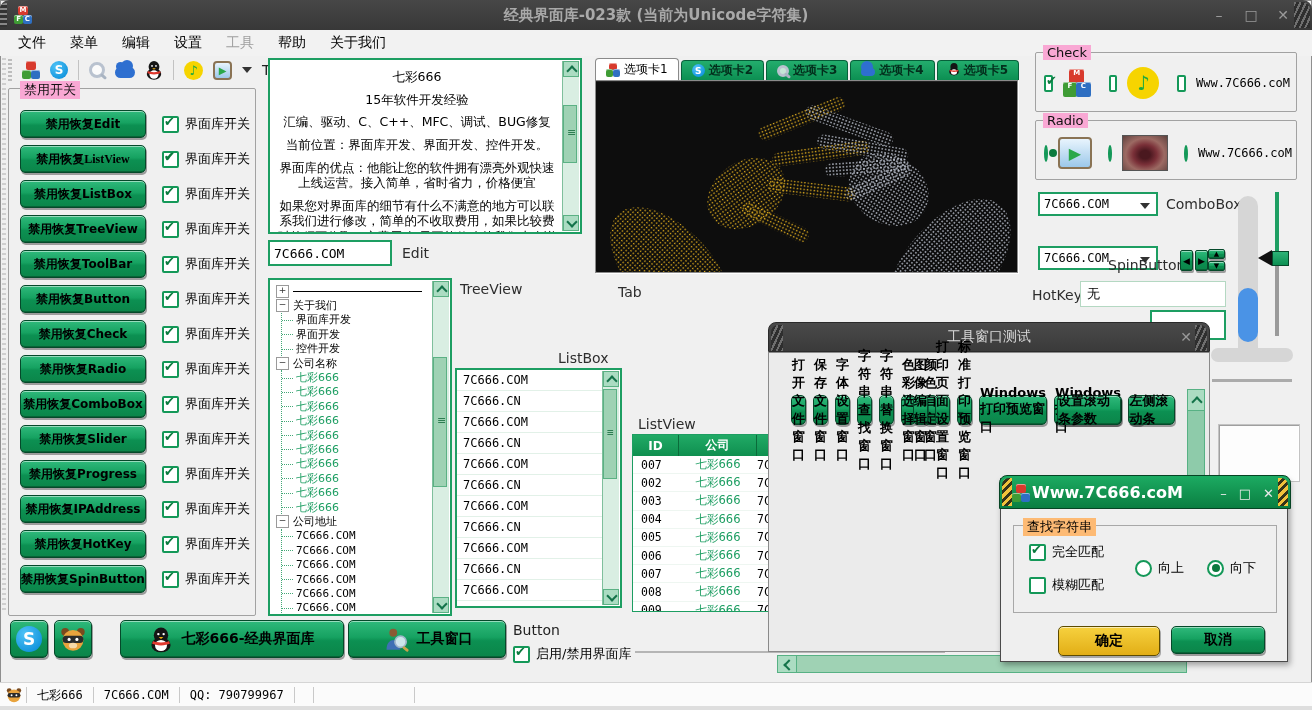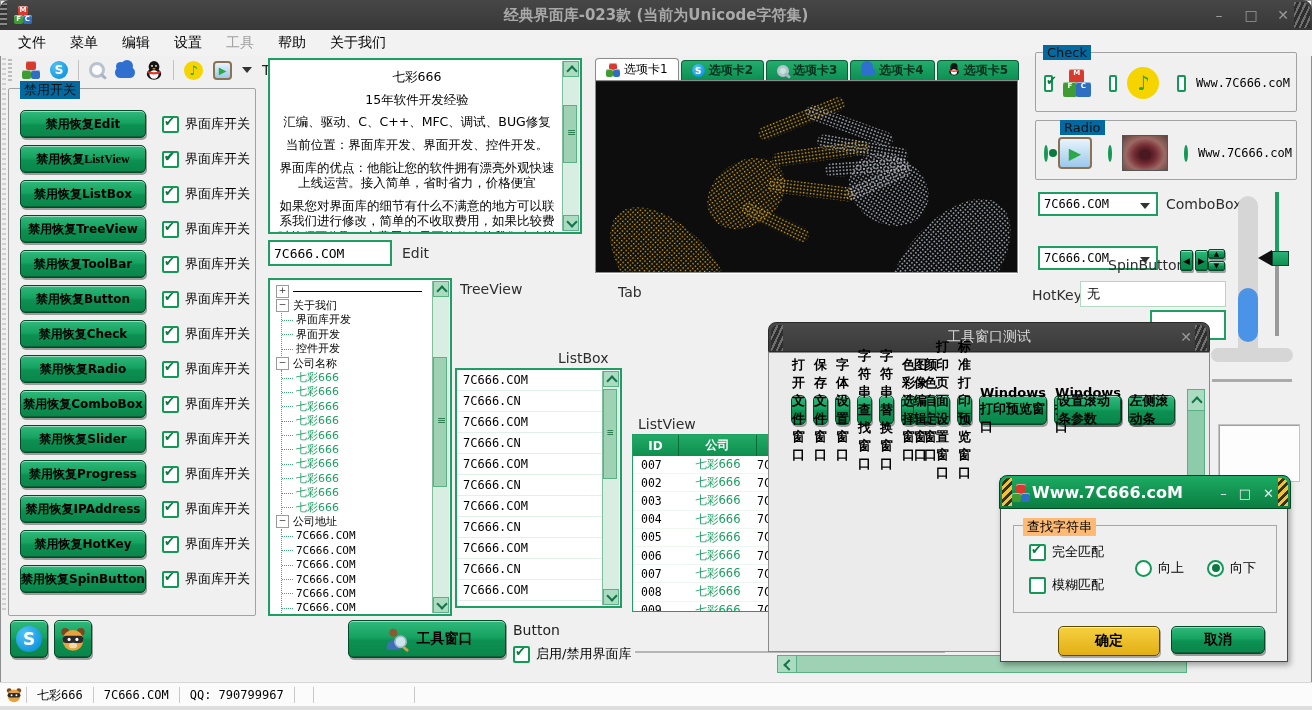--- a/index.html
+++ b/index.html
@@ -33,21 +33,21 @@
   .gbtn{background:linear-gradient(#2fb97b 0%,#16a261 45%,#0c9052 55%,#0b8549 100%);
         border:1px solid #05492a;border-radius:5px;color:#000;font-weight:bold;
         box-shadow:inset 0 1px 0 rgba(255,255,255,.5),inset 0 -1px 0 rgba(0,0,0,.25),1px 2px 0 rgba(0,0,0,.35);
         display:flex;align-items:center;justify-content:center;font-size:13px;cursor:default;box-sizing:border-box;}
   .gcheck{width:17px;height:17px;background:#fff;border:2px solid #149858;border-radius:2px;box-sizing:border-box;position:relative;display:inline-block;}
   .gcheck.checked::after{content:"✔";position:absolute;left:0px;top:-4px;font-size:13px;font-weight:bold;color:#0b7a3e;}
   .gradio{width:17px;height:17px;background:#fff;border:2px solid #149858;border-radius:50%;box-sizing:border-box;position:relative;display:inline-block;}
   .gradio.selected::after{content:"";position:absolute;left:2.5px;top:2.5px;width:8px;height:8px;border-radius:50%;background:#0b7a3e;}
   .panel{background:#fff;border:2px solid #1d9e62;box-sizing:border-box;}
   .groupbox{border:1px solid #a2a2a2;border-radius:2px;box-sizing:border-box;}
-  .groupbox-label{position:absolute;background:#0369a1;padding:0 4px;font-size:13px;color:#111;}
+  .groupbox-label{position:absolute;background:#f9a8d4;padding:0 4px;font-size:13px;color:#111;}
   .glabel{font-size:14px;color:#2d2d2d;}
 
   
   .gscroll{position:absolute;right:1px;top:1px;bottom:1px;width:16px;background:#d9eee2;border-left:1px solid #7fbf9c;display:flex;flex-direction:column;}
   .gs-btn{height:16px;background:#abdcc2;border:1px solid #5bb184;box-sizing:border-box;position:relative;}
   .gs-btn::after{content:"";position:absolute;left:4px;width:6px;height:6px;border-left:2px solid #14734a;border-top:2px solid #14734a;}
   .gs-btn.up::after{top:5px;transform:rotate(45deg);}
   .gs-btn.down::after{top:2px;transform:rotate(225deg);}
   .gs-track{flex:1;position:relative;}
   .gs-thumb{position:absolute;left:0;width:14px;background:#9fd2b4;border:1px solid #5bb184;box-sizing:border-box;}
@@ -576,21 +576,21 @@
   <div class="abs groupbox" id="grp-radio">
     <div class="grp-inner">
       <span class="gradio selected"></span>
       <span class="ic ic-video" style="width:34px;height:32px;font-size:16px">▶</span>
       <span class="gradio" style="margin-left:6px"></span>
       <span class="ic ic-eye"></span>
       <span class="gradio" style="margin-left:6px"></span>
       <span class="wlabel mono">Www.7C666.coM</span>
     </div>
   </div>
-  <div class="groupbox-label" style="left:1043px;top:120px;margin-left:17px;">Radio</div>
+  <div class="groupbox-label" style="left:1043px;top:113px;">Radio</div>
 
   <div class="abs combo mono" id="combo1">
       <span>7C666.COM</span>
       <span class="dd-caret"></span>
     </div>
   <div class="abs glabel" id="combo-label">ComboBox</div>
   <div class="abs combo mono" id="combo2">
       <span>7C666.COM</span>
       <span class="dd-caret"></span>
     </div>
@@ -703,20 +703,34 @@
       <svg viewBox="0 0 20 20" width="26" height="26">
           <circle cx="4" cy="4.5" r="3" fill="#7a4a1e"></circle>
           <circle cx="16" cy="4.5" r="3" fill="#7a4a1e"></circle>
           <circle cx="10" cy="11" r="8" fill="#e8a33d"></circle>
           <rect x="2" y="7.5" width="16" height="5.5" rx="2.7" fill="#2b2b2b"></rect>
           <circle cx="7" cy="10.3" r="1.2" fill="#fff"></circle>
           <circle cx="13" cy="10.3" r="1.2" fill="#fff"></circle>
           <ellipse cx="10" cy="15" rx="3.2" ry="2.2" fill="#f7d9a8"></ellipse>
         </svg>
     </span>
+  </div>
+  <div class="bb gbtn" id="btn-qq">
+    <span class="ic" style="width:24px;height:27px">
+      <svg viewBox="0 0 20 22" width="24" height="27">
+          <ellipse cx="10" cy="7.5" rx="6" ry="6.5" fill="#151515"></ellipse>
+          <ellipse cx="10" cy="15.5" rx="8" ry="6.2" fill="#151515"></ellipse>
+          <ellipse cx="10" cy="16" rx="5" ry="4.6" fill="#fff"></ellipse>
+          <circle cx="7.8" cy="6.5" r="1" fill="#fff"></circle>
+          <circle cx="12.2" cy="6.5" r="1" fill="#fff"></circle>
+          <path d="M8 9h4l-2 1.6z" fill="#f4b10a"></path>
+          <path d="M3.5 12.2c2 1.6 11 1.6 13 0l1 2.2c-3.2 2-11.8 2-15 0z" fill="#e03a2f"></path>
+        </svg>
+    </span>
+    <span>七彩666-经典界面库</span>
   </div>
   <div class="bb gbtn" id="btn-tool">
     <span class="ic" style="width:27px;height:25px">
       <svg viewBox="0 0 24 22" width="27" height="25">
           <circle cx="10" cy="5" r="3.5" fill="#8a5a33"></circle>
           <path d="M4 20c0-5.5 3-8.5 6-8.5s6 3 6 8.5z" fill="#3f6fb5"></path>
           <circle cx="16.5" cy="13" r="5" fill="rgba(225,238,250,0.9)" stroke="#9fb6c9" stroke-width="1.5"></circle>
           <rect x="19.5" y="16.5" width="6" height="2.6" rx="1.3" transform="rotate(40 19.5 16.5)" fill="#c9a24a"></rect>
         </svg>
     </span>

